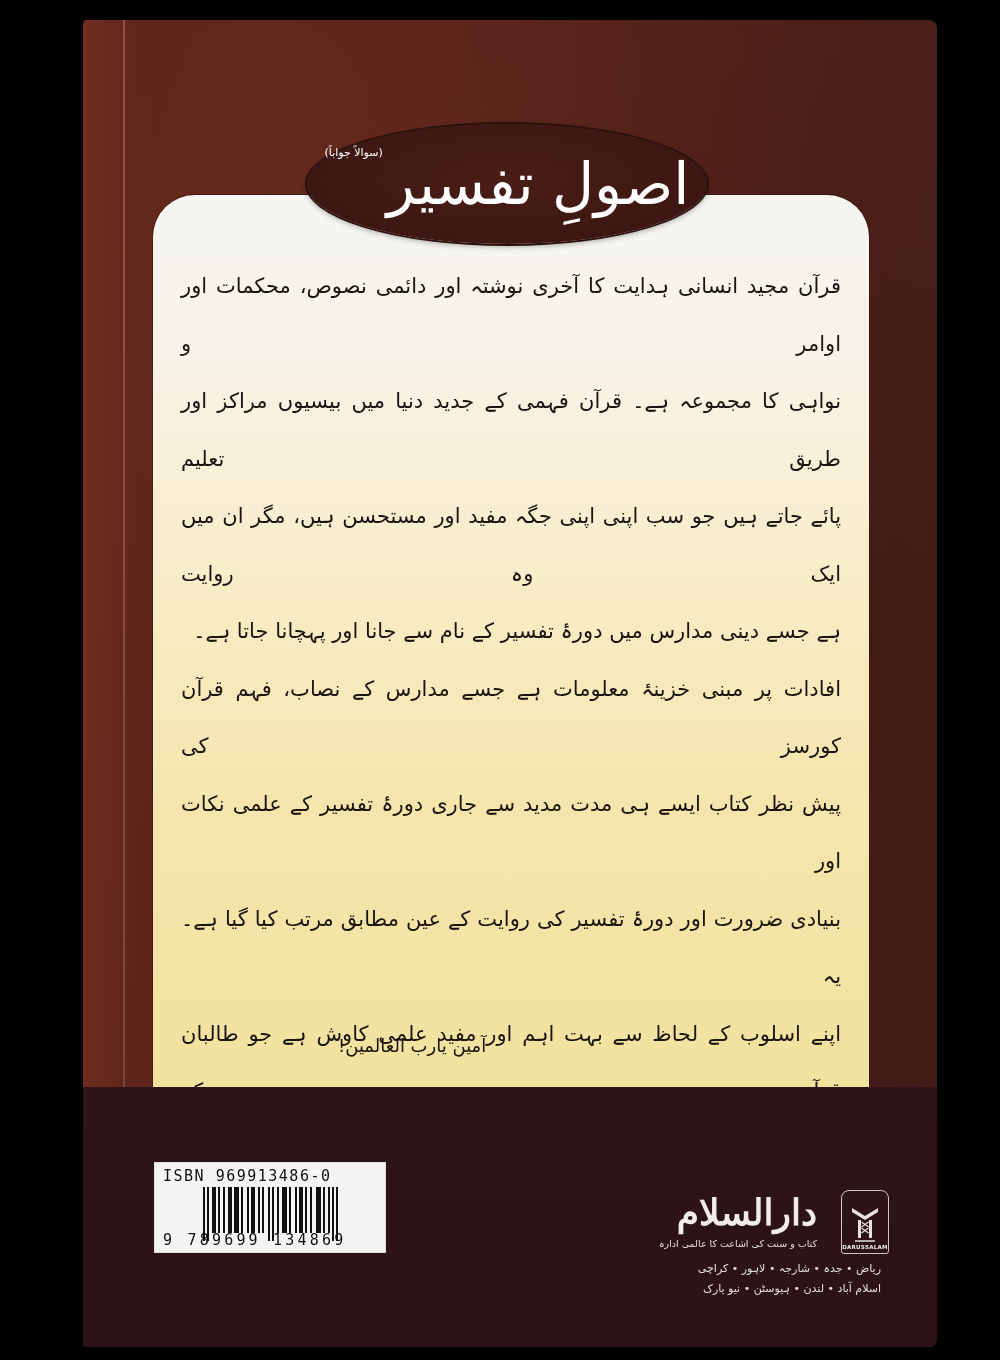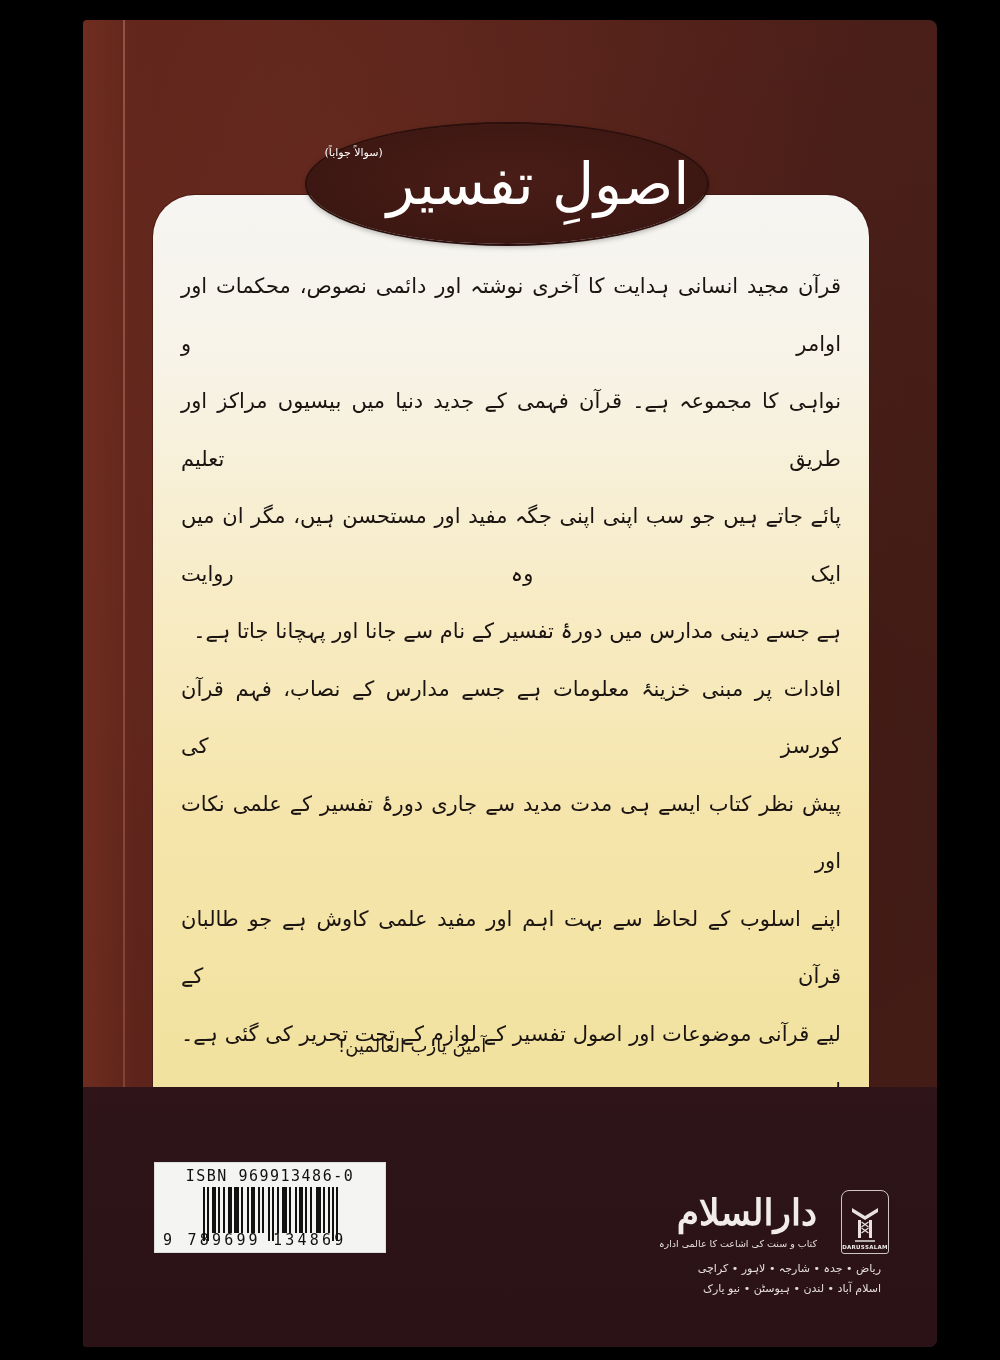--- a/index.html
+++ b/index.html
@@ -126,21 +126,20 @@
       width: 232px;
       height: 91px;
       background: #f4f4f2;
       border: 1px solid #ddd;
       box-sizing: border-box;
       padding: 4px 8px 0 8px;
       font-family: "DejaVu Sans Mono", monospace;
       color: #111111;
     }
     .isbn-label {
-      text-align: center;
       font-size: 15px;
       letter-spacing: 1.5px;
       height: 18px;
       line-height: 18px;
     }
     .bars {
       display: flex;
       align-items: flex-start;
       justify-content: center;
       height: 50px;
@@ -248,20 +247,21 @@
       <span class="title-sub">(سوالاً جواباً)</span>
     </div>
 
     <div class="body-text">
       <p class="justify-line">قرآن مجید انسانی ہدایت کا آخری نوشتہ اور دائمی نصوص، محکمات اور اوامر و</p>
       <p class="justify-line">نواہی کا مجموعہ ہے۔ قرآن فہمی کے جدید دنیا میں بیسیوں مراکز اور طریق تعلیم</p>
       <p class="justify-line">پائے جاتے ہیں جو سب اپنی اپنی جگہ مفید اور مستحسن ہیں، مگر ان میں ایک وہ روایت</p>
       <p>ہے جسے دینی مدارس میں دورۂ تفسیر کے نام سے جانا اور پہچانا جاتا ہے۔</p>
       <p class="justify-line">افادات پر مبنی خزینۂ معلومات ہے جسے مدارس کے نصاب، فہم قرآن کورسز کی</p>
       <p class="justify-line">پیش نظر کتاب ایسے ہی مدت مدید سے جاری دورۂ تفسیر کے علمی نکات اور</p>
+      <p class="justify-line">بنیادی ضرورت اور دورۂ تفسیر کی روایت کے عین مطابق مرتب کیا گیا ہے۔ یہ</p>
       <p class="justify-line">اپنے اسلوب کے لحاظ سے بہت اہم اور مفید علمی کاوش ہے جو طالبان قرآن کے</p>
       <p class="justify-line">لیے قرآنی موضوعات اور اصول تفسیر کے لوازم کے تحت تحریر کی گئی ہے۔ اس</p>
       <p class="justify-line">کتاب کی خوبی یہ ہے کہ اصول تفسیر کے مشکل مراحل کو سوال و جواب کے</p>
 
     </div>
 
     <div class="closing">آمین یارب العالمین!</div>
 
     <div class="bottom-band"></div>
 

